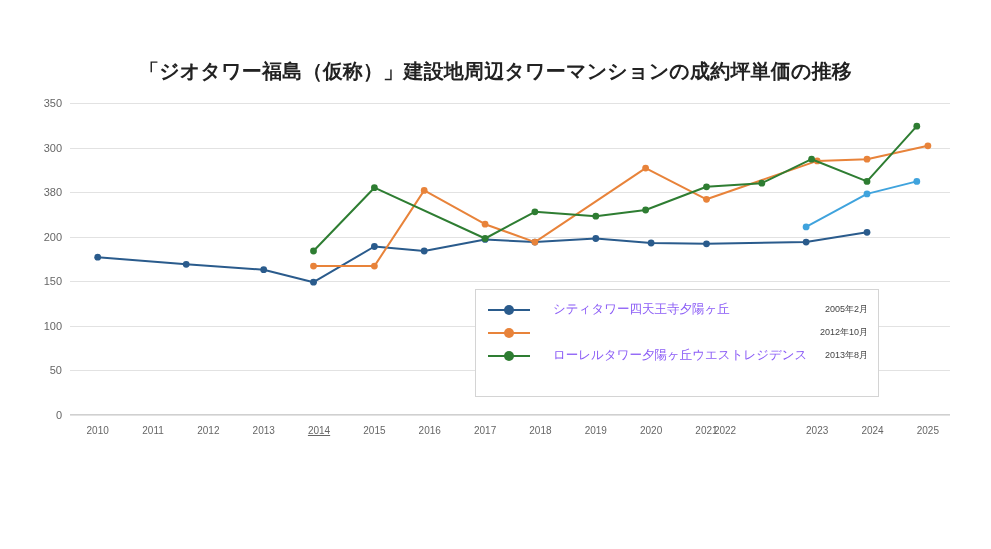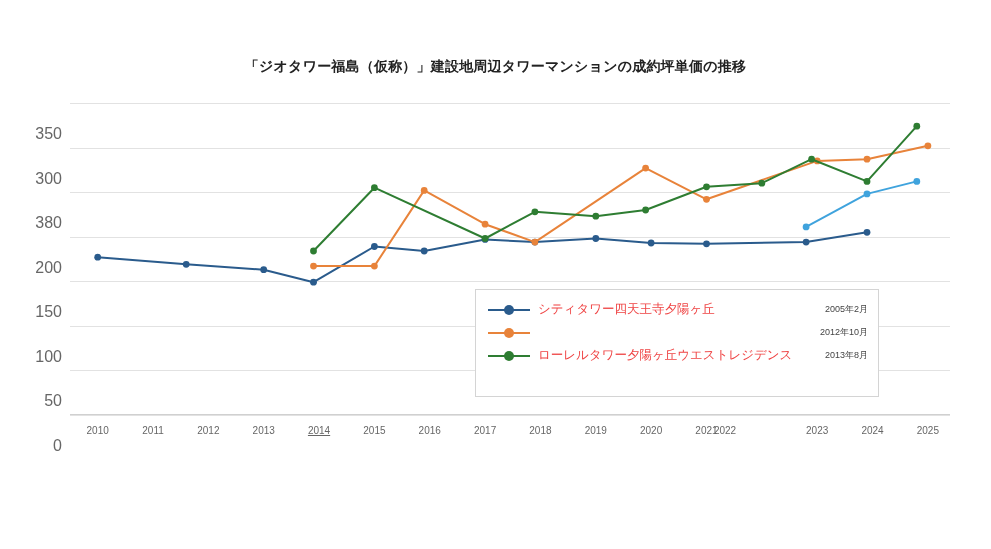--- a/index.html
+++ b/index.html
@@ -18,21 +18,21 @@
     position: relative;
     width: 991px;
     height: 549px;
   }
   #chart-title {
     position: absolute;
     top: 58px;
     left: 0;
     width: 991px;
     text-align: center;
-    font-size: 14px;
+    font-size: 20px;
     font-weight: bold;
     color: #222222;
     letter-spacing: 0.2px;
   }
   #plot-area {
     position: absolute;
     left: 70px;
     top: 103px;
     width: 880px;
     height: 312px;
@@ -50,24 +50,23 @@
     bottom: 0;
     width: 880px;
     height: 1px;
     background: #d0d0d0;
   }
   .ytick {
     position: absolute;
     right: 100%;
     margin-right: 8px;
     transform: translateY(-50%);
-    font-size: 16px;
+    font-size: 11px;
     color: #666666;
     white-space: nowrap;
-    margin-top: 31px;
   }
   .xtick {
     position: absolute;
     top: 100%;
     margin-top: 10px;
     transform: translateX(-50%);
     font-size: 10px;
     color: #666666;
     white-space: nowrap;
   }
@@ -110,22 +109,23 @@
   .legend-marker .ldot {
     position: absolute;
     left: 16px;
     top: 1px;
     width: 10px;
     height: 10px;
     border-radius: 50%;
   }
   .legend-label {
     font-size: 12.5px;
-    color: #ef4444;
-    white-space: nowrap;
+    color: #8b5cf6;
+    white-space: nowrap;
+    margin-left: 15px;
   }
   .legend-note {
     margin-left: auto;
     font-size: 9px;
     color: #444444;
     white-space: nowrap;
     padding-left: 10px;
   }
 </style>
 </head>

